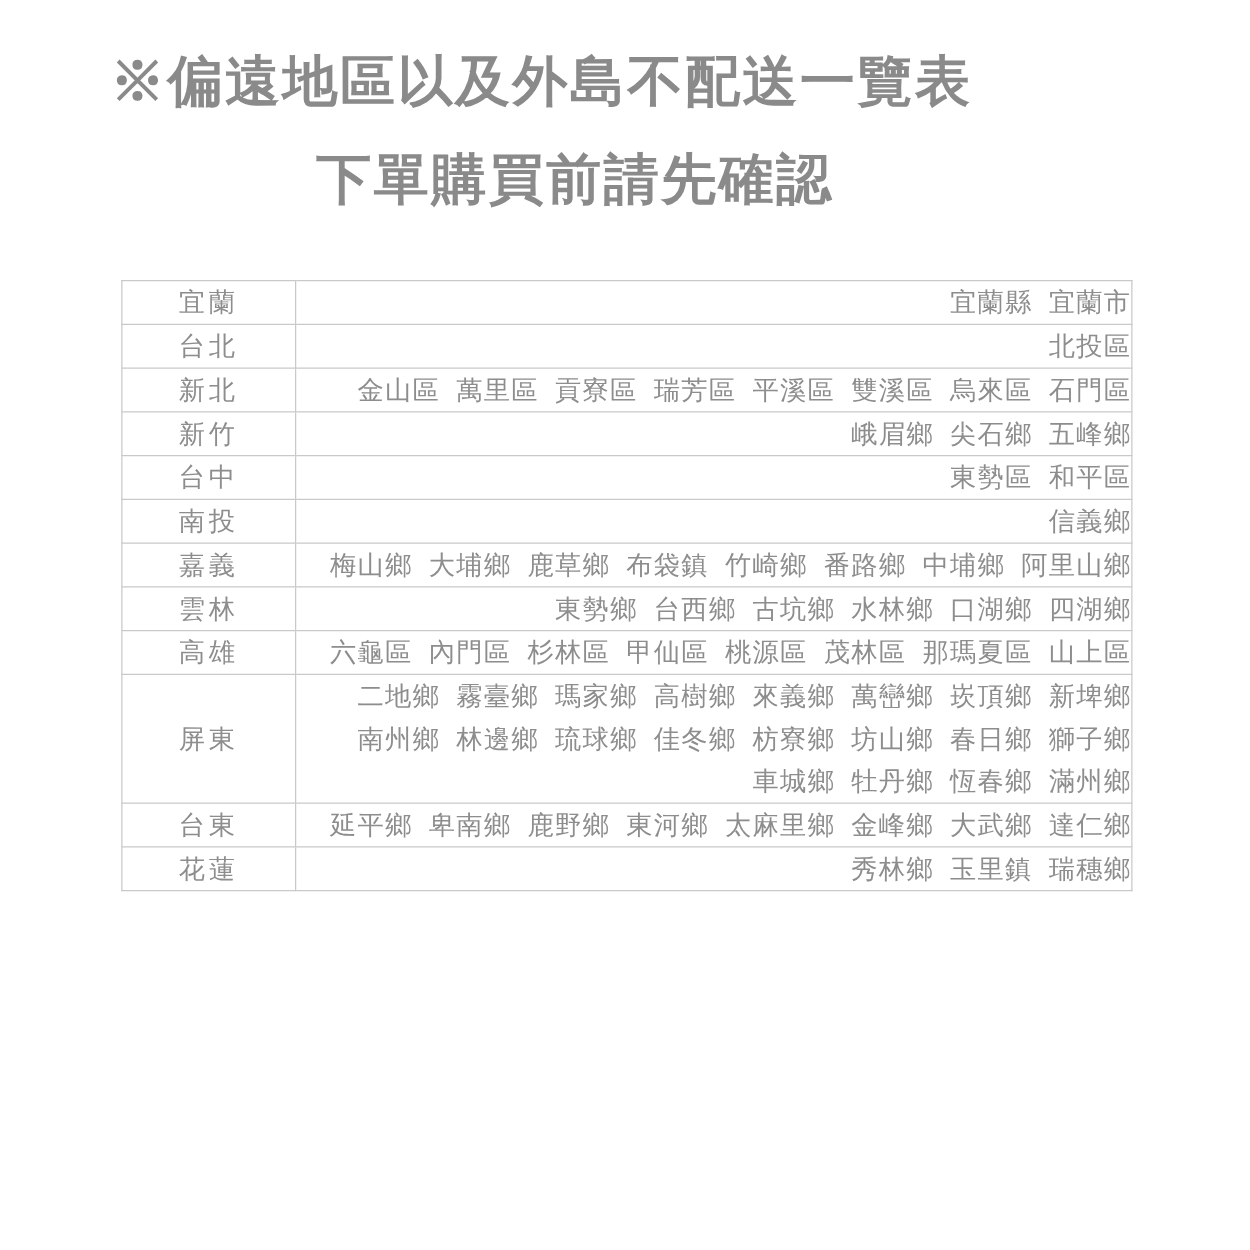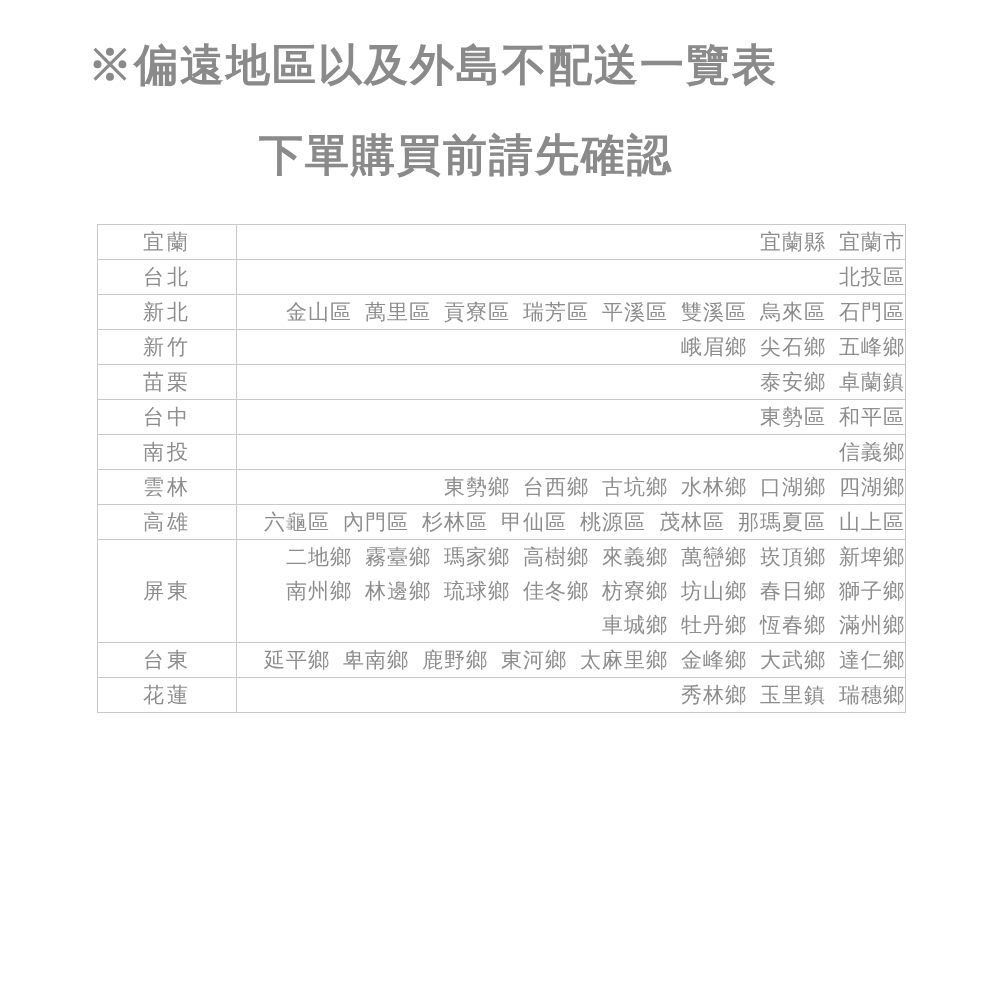--- a/index.html
+++ b/index.html
@@ -15,21 +15,21 @@
     overflow: hidden;
   }
   .page {
     position: relative;
     width: 1000px;
     height: 1000px;
     box-sizing: border-box;
   }
   .heading {
     margin: 0;
-    padding: 12px;
+    padding: 0;
     color: #8a8a8a;
     font-weight: bold;
     font-size: 44px;
     line-height: 1.0;
     letter-spacing: 2px;
   }
   .heading-line1 {
     padding-top: 44px;
     padding-left: 88px;
     text-align: left;
@@ -111,35 +111,35 @@
               <div class="dline"><span class="d">金山區</span><span class="d">萬里區</span><span class="d">貢寮區</span><span class="d">瑞芳區</span><span class="d">平溪區</span><span class="d">雙溪區</span><span class="d">烏來區</span><span class="d">石門區</span></div>
             </td>
           </tr>
           <tr>
             <td class="region">新竹</td>
             <td class="districts">
               <div class="dline"><span class="d">峨眉鄉</span><span class="d">尖石鄉</span><span class="d">五峰鄉</span></div>
             </td>
           </tr>
           <tr>
-            <td class="region">苗栗</td>
-            <td class="districts">
-              <div class="dline"><span class="d">泰安鄉</span><span class="d">卓蘭鎮</span></div>
-            </td>
-          </tr>
-          <tr>
             <td class="region">台中</td>
             <td class="districts">
               <div class="dline"><span class="d">東勢區</span><span class="d">和平區</span></div>
             </td>
           </tr>
           <tr>
             <td class="region">南投</td>
             <td class="districts">
               <div class="dline"><span class="d">信義鄉</span></div>
+            </td>
+          </tr>
+          <tr>
+            <td class="region">嘉義</td>
+            <td class="districts">
+              <div class="dline"><span class="d">梅山鄉</span><span class="d">大埔鄉</span><span class="d">鹿草鄉</span><span class="d">布袋鎮</span><span class="d">竹崎鄉</span><span class="d">番路鄉</span><span class="d">中埔鄉</span><span class="d">阿里山鄉</span></div>
             </td>
           </tr>
           <tr>
             <td class="region">雲林</td>
             <td class="districts">
               <div class="dline"><span class="d">東勢鄉</span><span class="d">台西鄉</span><span class="d">古坑鄉</span><span class="d">水林鄉</span><span class="d">口湖鄉</span><span class="d">四湖鄉</span></div>
             </td>
           </tr>
           <tr>
             <td class="region">高雄</td>

